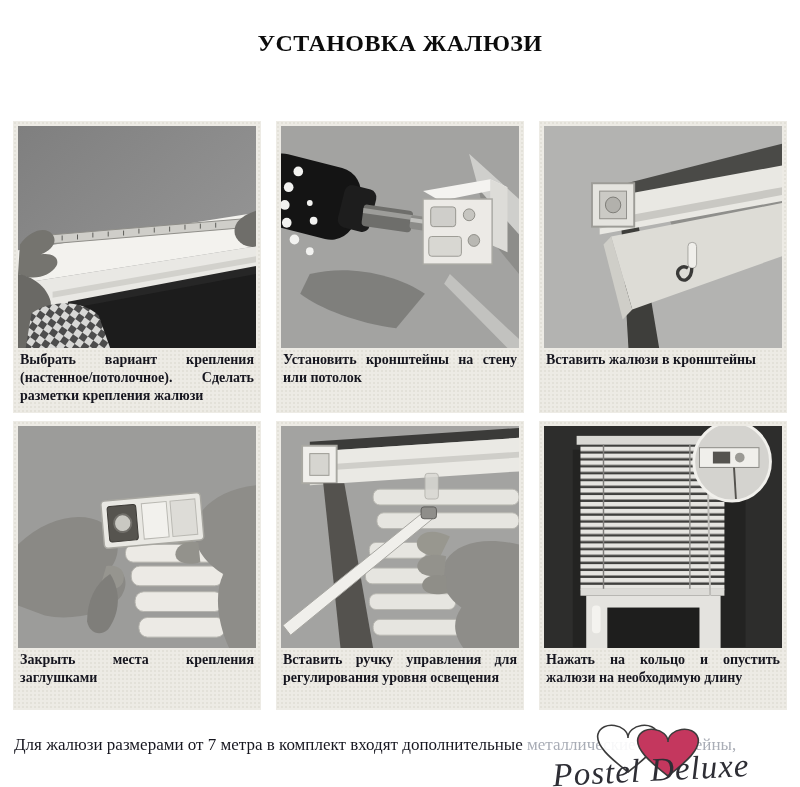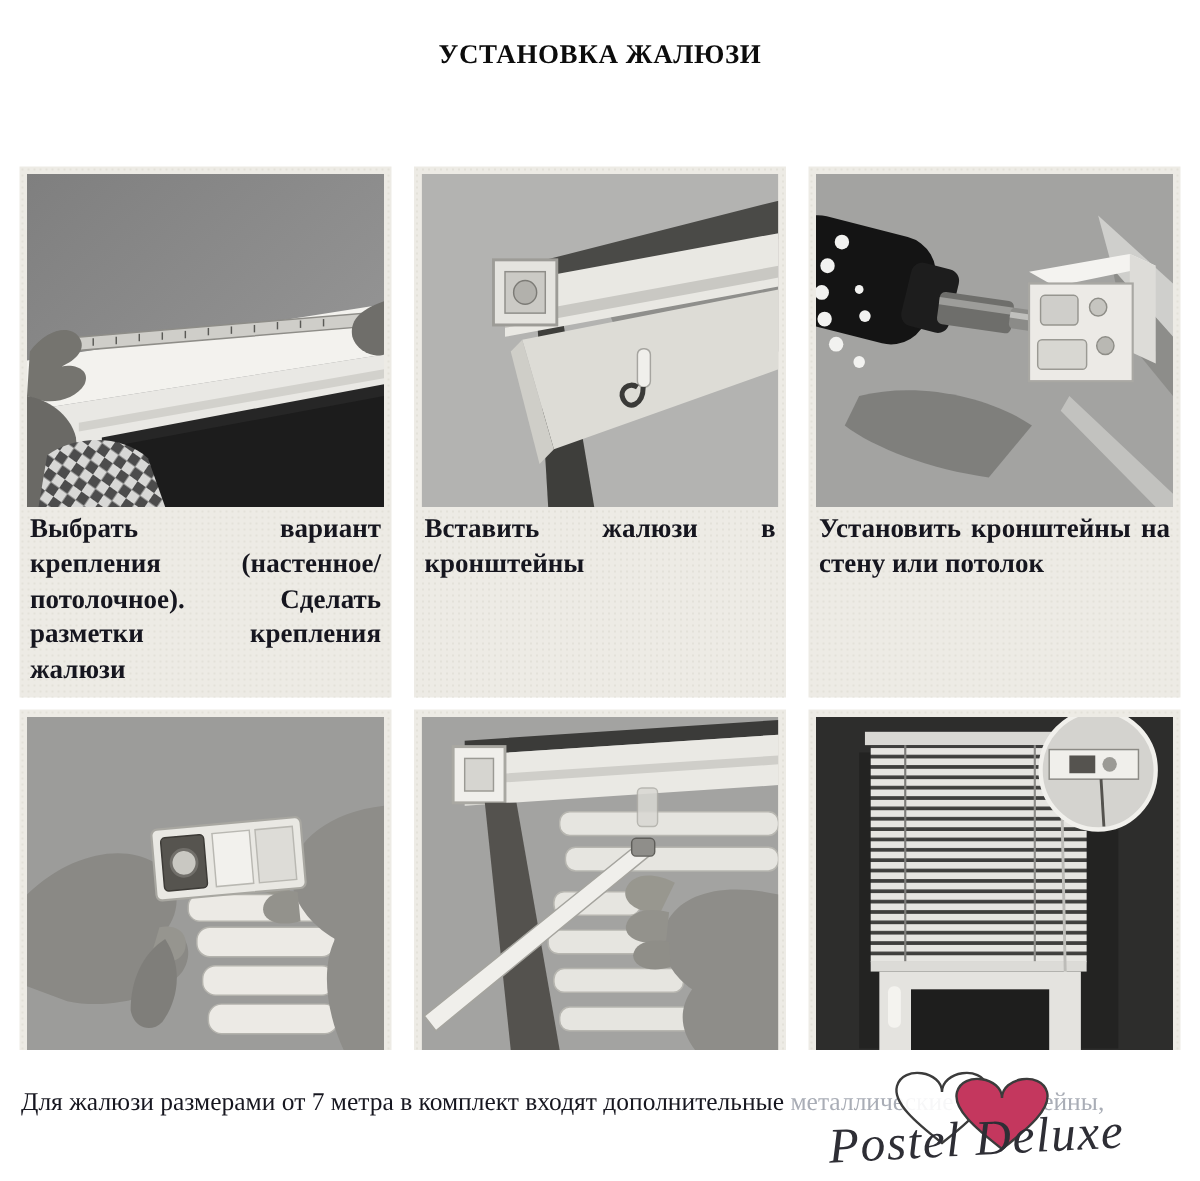--- a/index.html
+++ b/index.html
@@ -2,38 +2,38 @@
 <html><head>
 <meta charset="utf-8">
 <style>
   html,body{margin:0;padding:0;}
   body{
     width:800px;height:787px;position:relative;overflow:hidden;
     background:#ffffff;
     font-family:"Liberation Serif","DejaVu Serif",serif;
   }
   .page-title{
-    padding-top:14px;text-align:center;font-size:18px;font-weight:bold;
+    padding-top:14px;text-align:center;font-size:24px;font-weight:bold;
     letter-spacing:.4px;color:#0c0c0c;
   }
   .grid{
     margin:64px 13px 0;display:grid;
     grid-template-columns:repeat(3,1fr);column-gap:15px;row-gap:8px;
   }
   .panel{
     margin:0;background-color:#edebe5;
     background-image:radial-gradient(#e3e1d9 1px,transparent 1px);
     background-size:4px 4px;
     padding:5px 5px 0 5px;
   }
   .photo{width:100%;height:222px;overflow:hidden;}
   .photo svg{display:block;width:100%;height:100%;}
   .caption{
     min-height:52px;padding:3px 2px 7px 2px;
-    font-size:18px;font-weight:bold;line-height:1.3;color:#16161f;
+    font-size:14px;font-weight:bold;line-height:1.3;color:#16161f;
     text-align:justify;
   }
   .bottom{position:relative;margin:24px 14px 0;}
   .note{
     margin:0;font-size:17px;line-height:1.32;color:#16161f;
   }
   .note .faded{color:#a9adb6;}
   .watermark{
     position:absolute;right:0;top:-18px;width:270px;text-align:center;z-index:5;
   }
@@ -91,20 +91,61 @@
         <path d="M0 150 C14 152 30 162 34 178 L38 225 L0 225 Z" fill="#6a6965"></path>
         <path d="M14 190 C34 176 66 176 84 192 L96 225 L8 225 Z" fill="url(#check)"></path>
       </svg>
     </div>
     <figcaption class="caption">Выбрать вариант крепления (настенное/потолочное). Сделать разметки крепления жалюзи</figcaption>
   </figure>
 
   <figure class="panel">
     <div class="photo">
       <svg viewBox="0 0 248 225" preserveAspectRatio="none">
+        <rect width="248" height="225" fill="#a3a3a1"></rect>
+        <path d="M30 150 C70 140 120 150 150 170 L120 205 C80 200 40 185 20 170 Z" fill="#6b6b69" opacity="0.65"></path>
+        <polygon points="196,28 248,74 248,110 206,64" fill="#cfcfcc"></polygon>
+        <polygon points="206,64 248,110 248,150 216,112" fill="#8d8d8a"></polygon>
+        <polygon points="176,150 248,216 248,225 236,225 170,160" fill="#c2c2bf"></polygon>
+        <g transform="rotate(14 40 80)">
+          <rect x="-30" y="38" width="110" height="74" rx="26" fill="#141414"></rect>
+          <rect x="62" y="52" width="34" height="44" rx="8" fill="#1d1d1d"></rect>
+        </g>
+        <g fill="#f2f2f0">
+          <circle cx="18" cy="46" r="5"></circle>
+            <circle cx="8" cy="62" r="5"></circle>
+          <circle cx="4" cy="80" r="5"></circle>
+            <circle cx="6" cy="98" r="5"></circle>
+          <circle cx="14" cy="115" r="5"></circle>
+            <circle cx="30" cy="127" r="4"></circle>
+          <circle cx="34" cy="96" r="4"></circle>
+            <circle cx="30" cy="78" r="3"></circle>
+        </g>
+        <g transform="rotate(8 120 100)">
+          <rect x="84" y="84" width="52" height="22" rx="4" fill="#6e6e6b"></rect>
+          <rect x="84" y="88" width="52" height="5" fill="#9d9d9a"></rect>
+          <rect x="134" y="88" width="46" height="14" rx="3" fill="#8b8b88"></rect>
+          <rect x="134" y="91" width="46" height="4" fill="#c0c0bd"></rect>
+          <rect x="178" y="92" width="22" height="7" fill="#5e5e5b"></rect>
+        </g>
+        <polygon points="148,66 218,54 236,62 166,76" fill="#f4f3f0"></polygon>
+        <polygon points="218,54 236,62 236,128 218,120" fill="#dddcd8"></polygon>
+        <rect x="148" y="74" width="72" height="66" fill="#eceae6" stroke="#a9a8a3" stroke-width="1.5"></rect>
+        <rect x="156" y="82" width="26" height="20" rx="3" fill="#cfceca" stroke="#96958f"></rect>
+        <circle cx="196" cy="90" r="6" fill="#c6c5c0" stroke="#8e8d87"></circle>
+        <circle cx="201" cy="116" r="6" fill="#b9b8b3" stroke="#8e8d87"></circle>
+        <rect x="154" y="112" width="34" height="20" rx="3" fill="#d8d7d2" stroke="#9b9a94"></rect>
+      </svg>
+    </div>
+    <figcaption class="caption">Установить кронштейны на стену или потолок</figcaption>
+  </figure>
+
+  <figure class="panel">
+    <div class="photo">
+      <svg viewBox="0 0 248 225" preserveAspectRatio="none">
         <rect width="248" height="225" fill="#b3b3b1"></rect>
         <polygon points="78,60 248,18 248,44 96,86" fill="#4a4a47"></polygon>
         <polygon points="78,60 96,86 120,225 88,225" fill="#3e3e3b"></polygon>
         <polygon points="120,70 248,44 248,120 150,140" fill="#8f8f8c"></polygon>
         <polygon points="58,74 248,40 248,76 58,110" fill="#e9e8e3"></polygon>
         <polygon points="58,96 248,62 248,70 58,104" fill="#c9c8c3"></polygon>
         <polygon points="70,112 248,78 248,132 92,186" fill="#dddcd6"></polygon>
         <polygon points="70,112 92,186 82,196 62,120" fill="#cfcec8"></polygon>
         <rect x="50" y="58" width="44" height="44" fill="#e5e4df" stroke="#9d9c97" stroke-width="2"></rect>
         <rect x="58" y="66" width="28" height="28" fill="#cbcac5" stroke="#8f8e89"></rect>
@@ -112,61 +153,20 @@
         <rect x="150" y="118" width="9" height="26" rx="4" fill="#f0efeb" stroke="#a6a5a0"></rect>
         <path d="M154 144 C154 156 144 160 140 152 C137 146 144 140 150 144" fill="none" stroke="#3a3a38" stroke-width="3.5"></path>
       </svg>
     </div>
     <figcaption class="caption">Вставить жалюзи в кронштейны</figcaption>
   </figure>
 
   <figure class="panel">
     <div class="photo">
       <svg viewBox="0 0 248 225" preserveAspectRatio="none">
-        <rect width="248" height="225" fill="#a3a3a1"></rect>
-        <path d="M30 150 C70 140 120 150 150 170 L120 205 C80 200 40 185 20 170 Z" fill="#6b6b69" opacity="0.65"></path>
-        <polygon points="196,28 248,74 248,110 206,64" fill="#cfcfcc"></polygon>
-        <polygon points="206,64 248,110 248,150 216,112" fill="#8d8d8a"></polygon>
-        <polygon points="176,150 248,216 248,225 236,225 170,160" fill="#c2c2bf"></polygon>
-        <g transform="rotate(14 40 80)">
-          <rect x="-30" y="38" width="110" height="74" rx="26" fill="#141414"></rect>
-          <rect x="62" y="52" width="34" height="44" rx="8" fill="#1d1d1d"></rect>
-        </g>
-        <g fill="#f2f2f0">
-          <circle cx="18" cy="46" r="5"></circle>
-            <circle cx="8" cy="62" r="5"></circle>
-          <circle cx="4" cy="80" r="5"></circle>
-            <circle cx="6" cy="98" r="5"></circle>
-          <circle cx="14" cy="115" r="5"></circle>
-            <circle cx="30" cy="127" r="4"></circle>
-          <circle cx="34" cy="96" r="4"></circle>
-            <circle cx="30" cy="78" r="3"></circle>
-        </g>
-        <g transform="rotate(8 120 100)">
-          <rect x="84" y="84" width="52" height="22" rx="4" fill="#6e6e6b"></rect>
-          <rect x="84" y="88" width="52" height="5" fill="#9d9d9a"></rect>
-          <rect x="134" y="88" width="46" height="14" rx="3" fill="#8b8b88"></rect>
-          <rect x="134" y="91" width="46" height="4" fill="#c0c0bd"></rect>
-          <rect x="178" y="92" width="22" height="7" fill="#5e5e5b"></rect>
-        </g>
-        <polygon points="148,66 218,54 236,62 166,76" fill="#f4f3f0"></polygon>
-        <polygon points="218,54 236,62 236,128 218,120" fill="#dddcd8"></polygon>
-        <rect x="148" y="74" width="72" height="66" fill="#eceae6" stroke="#a9a8a3" stroke-width="1.5"></rect>
-        <rect x="156" y="82" width="26" height="20" rx="3" fill="#cfceca" stroke="#96958f"></rect>
-        <circle cx="196" cy="90" r="6" fill="#c6c5c0" stroke="#8e8d87"></circle>
-        <circle cx="201" cy="116" r="6" fill="#b9b8b3" stroke="#8e8d87"></circle>
-        <rect x="154" y="112" width="34" height="20" rx="3" fill="#d8d7d2" stroke="#9b9a94"></rect>
-      </svg>
-    </div>
-    <figcaption class="caption">Установить кронштейны на стену или потолок</figcaption>
-  </figure>
-
-  <figure class="panel">
-    <div class="photo">
-      <svg viewBox="0 0 248 225" preserveAspectRatio="none">
         <rect width="248" height="225" fill="#9c9c9a"></rect>
         <g fill="#eceae5" stroke="#b4b3ad">
           <rect x="112" y="120" width="100" height="18" rx="8"></rect>
           <rect x="118" y="142" width="96" height="20" rx="9"></rect>
           <rect x="122" y="168" width="92" height="20" rx="9"></rect>
           <rect x="126" y="194" width="90" height="20" rx="9"></rect>
         </g>
         <path d="M248 60 C210 64 186 84 184 104 C182 122 196 140 214 150 C204 170 208 200 220 225 L248 225 Z" fill="#8e8d89"></path>
         <path d="M186 96 C172 92 160 96 158 106 C156 116 168 122 182 120 Z" fill="#98978f"></path>
         <path d="M188 118 C174 116 164 122 164 130 C164 138 176 142 190 138 Z" fill="#93928c"></path>
@@ -175,20 +175,21 @@
         <path d="M96 150 C108 168 106 190 94 206 C86 214 74 210 72 198 C72 178 80 160 96 150" fill="#7f7e7a"></path>
         <g transform="rotate(-5 138 96)">
           <rect x="88" y="72" width="104" height="48" rx="4" fill="#e9e8e3" stroke="#a8a7a1" stroke-width="1.5"></rect>
           <rect x="94" y="78" width="30" height="36" rx="3" fill="#56544f" stroke="#3c3a36"></rect>
           <circle cx="109" cy="96" r="9" fill="#c9c8c2" stroke="#716f6a" stroke-width="2"></circle>
           <rect x="130" y="78" width="26" height="36" fill="#f2f1ed" stroke="#b9b8b2"></rect>
           <rect x="160" y="78" width="26" height="36" fill="#dddcd7" stroke="#b9b8b2"></rect>
         </g>
       </svg>
     </div>
+    <figcaption class="caption">Закрыть места крепления заглушками</figcaption>
   </figure>
 
   <figure class="panel">
     <div class="photo">
       <svg viewBox="0 0 248 225" preserveAspectRatio="none">
         <rect width="248" height="225" fill="#a3a3a1"></rect>
         <polygon points="30,16 248,2 248,12 30,26" fill="#3b3b39"></polygon>
         <polygon points="30,26 248,12 248,46 30,60" fill="#eae9e4"></polygon>
         <polygon points="30,40 248,26 248,32 30,46" fill="#cfcec9"></polygon>
         <rect x="22" y="20" width="36" height="38" fill="#f0efeb" stroke="#a9a8a2" stroke-width="2"></rect>
@@ -204,20 +205,21 @@
         </g>
         <rect x="150" y="48" width="14" height="26" rx="3" fill="#d9d8d3" opacity="0.85" stroke="#b0afa9"></rect>
         <polygon points="150,86 158,94 10,212 2,202" fill="#f0efeb" stroke="#a5a49e" stroke-width="1"></polygon>
         <rect x="146" y="82" width="16" height="12" rx="3" fill="#8f8e8a" stroke="#5f5e5a"></rect>
         <path d="M248 120 C212 112 184 118 172 136 C162 152 170 172 188 184 C178 198 180 212 190 225 L248 225 Z" fill="#8e8d89"></path>
         <path d="M176 112 C160 104 146 106 142 116 C139 125 150 133 166 132 Z" fill="#98978f"></path>
         <path d="M172 132 C156 128 144 132 142 141 C141 150 154 155 170 151 Z" fill="#93928c"></path>
         <path d="M172 152 C158 149 148 153 147 161 C147 169 159 173 173 169 Z" fill="#8f8e88"></path>
       </svg>
     </div>
+    <figcaption class="caption">Вставить ручку управления для регулирования уровня освещения</figcaption>
   </figure>
 
   <figure class="panel">
     <div class="photo">
       <svg viewBox="0 0 248 225" preserveAspectRatio="none">
         <defs>
           <pattern id="slats6" width="8" height="7" patternUnits="userSpaceOnUse">
             <rect width="8" height="7" fill="#3f3f3d"></rect>
             <rect width="8" height="4.5" fill="#e6e5e1"></rect>
           </pattern>
@@ -233,20 +235,21 @@
         <rect x="44" y="172" width="140" height="53" fill="#e4e3df"></rect>
         <rect x="66" y="184" width="96" height="41" fill="#1e1e1d"></rect>
         <rect x="50" y="182" width="9" height="28" rx="4" fill="#f4f3ef"></rect>
         <circle cx="196" cy="36" r="40" fill="#d4d3cf" stroke="#f1f0ec" stroke-width="3"></circle>
         <rect x="162" y="22" width="62" height="20" fill="#f0efeb" stroke="#8b8a85"></rect>
         <rect x="176" y="26" width="18" height="12" fill="#55534f"></rect>
         <circle cx="204" cy="32" r="5" fill="#9b9a95"></circle>
         <line x1="198" y1="42" x2="200" y2="74" stroke="#54524e" stroke-width="2"></line>
       </svg>
     </div>
+    <figcaption class="caption">Нажать на кольцо и опустить жалюзи на необходимую длину</figcaption>
   </figure>
 
 </section>
 
 <footer class="bottom">
   <p class="note">
     <span>Для жалюзи размерами от 7 метра в комплект входят дополнительные </span><span class="faded">металлические кронштейны,</span><br>
   </p>
 
   <div class="watermark">

